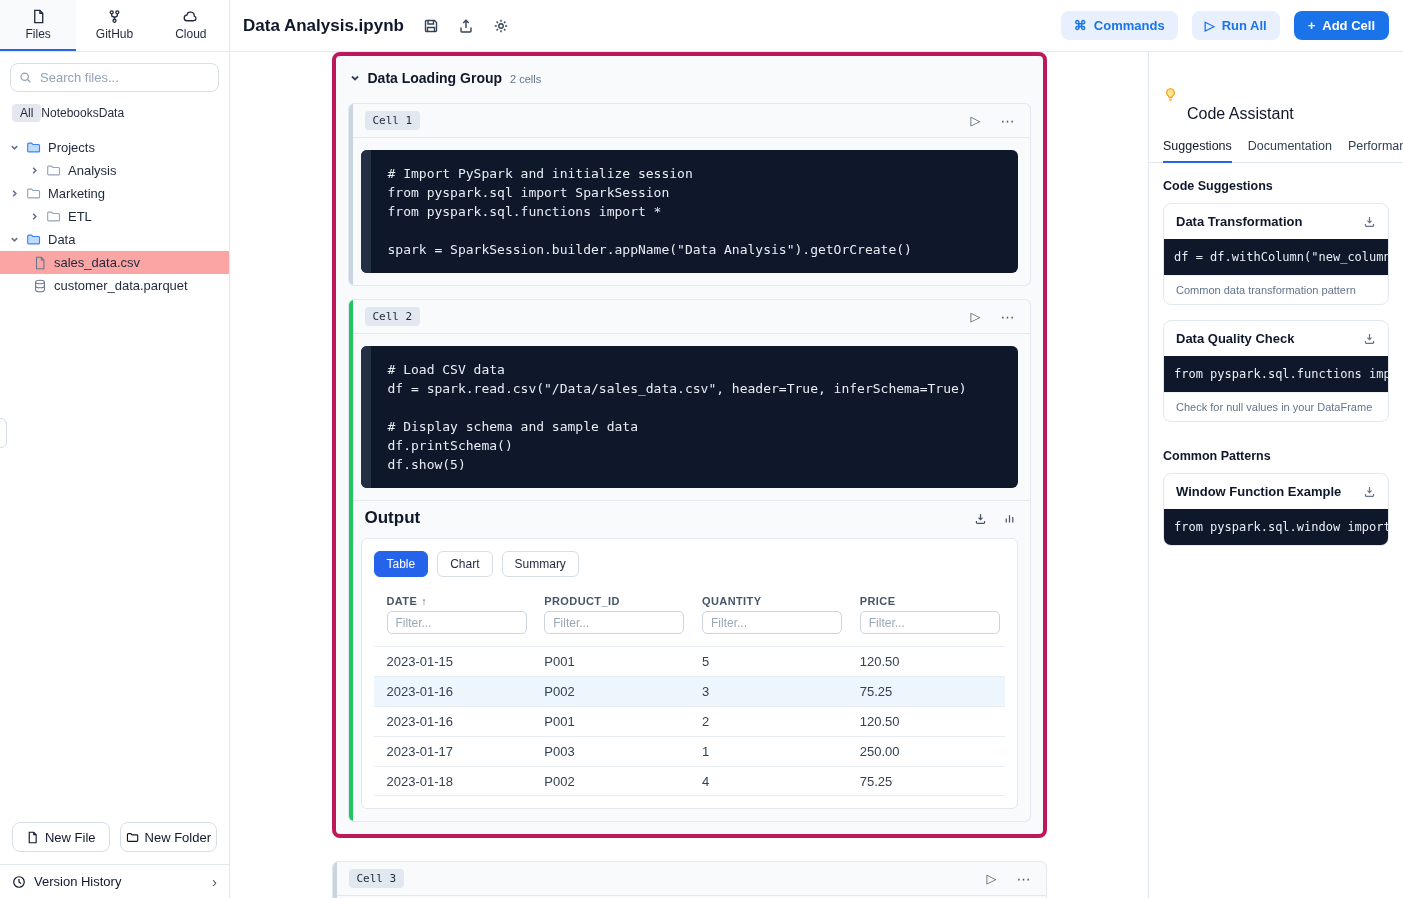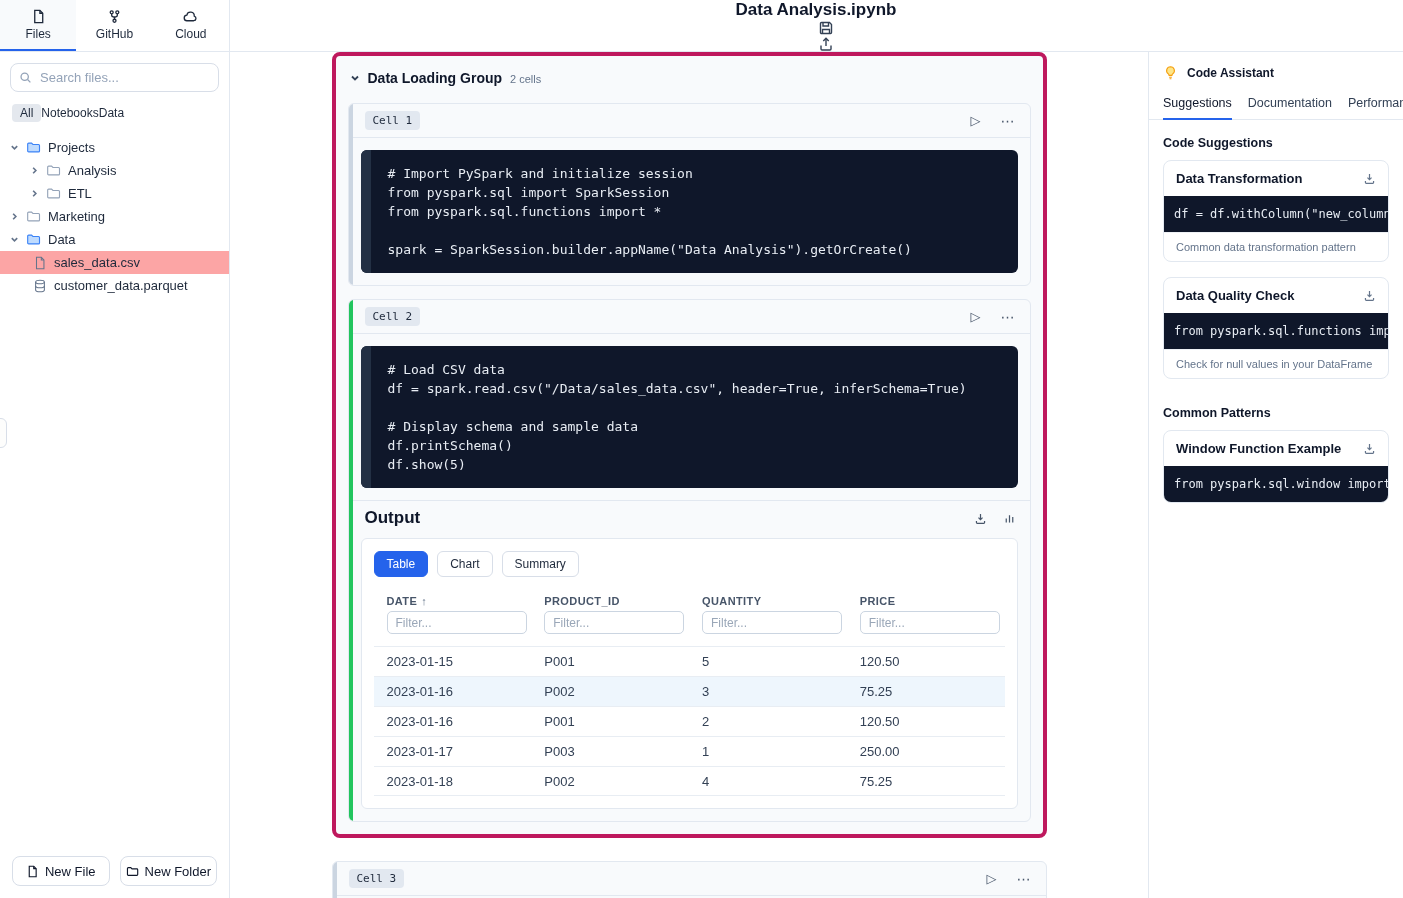--- a/index.html
+++ b/index.html
@@ -32,21 +32,21 @@
   .side-footer { flex:none; }
   .btn-row { display:flex; gap:10px; padding:10px 12px 12px; }
   .side-btn { flex:1; height:30px; border:1px solid #d8dee8; border-radius:8px; background:#fff; font-size:13px; color:#0f172a; display:flex; align-items:center; justify-content:center; gap:6px; cursor:pointer; font-family:"Liberation Sans",sans-serif; }
   .side-btn svg { width:13px; height:13px; stroke:#0f172a; fill:none; stroke-width:1.4; }
   .version-row { border-top:1px solid #e2e8f0; height:34px; display:flex; align-items:center; gap:8px; padding:0 12px; font-size:13px; font-weight:500; color:#0f172a; cursor:pointer; }
   .version-row svg { width:14px; height:14px; stroke:#0f172a; fill:none; stroke-width:1.4; }
   .version-row .chev-r { margin-left:auto; color:#475569; font-size:15px; }
   .edge-handle { position:absolute; left:-8px; top:418px; width:15px; height:30px; border:1px solid #d8dee8; border-radius:6px; background:#fdfdfc; z-index:5; }
 
   
-  .topbar { position:absolute; left:230px; top:0; width:1173px; height:52px; border-bottom:1px solid #e2e8f0; background:#fff; display:flex; align-items:center; padding:0 14px 0 13px;flex-direction:column; }
+  .topbar { position:absolute; left:230px; top:0; width:1173px; height:52px; border-bottom:1px solid #e2e8f0; background:#fff; display:flex; align-items:center; padding:0 14px 0 13px; }
   .nb-title { font-size:17px; font-weight:700; color:#0f172a; }
   .tbicon { margin-left:19px; display:flex; cursor:pointer; }
   .tbicon svg { width:16px; height:16px; stroke:#334155; fill:none; stroke-width:1.4; }
   .topbar-right { margin-left:auto; display:flex; align-items:center; gap:14px; }
   .btn-soft { border:none; background:#e8f0fe; color:#1a73e8; border-radius:8px; height:29px; padding:0 13px; font-size:13px; font-weight:600; display:flex; align-items:center; gap:7px; cursor:pointer; font-family:"Liberation Sans",sans-serif; }
   .btn-primary { border:none; background:#1a73e8; color:#fff; border-radius:8px; height:29px; padding:0 14px; font-size:13px; font-weight:600; display:flex; align-items:center; gap:7px; cursor:pointer; font-family:"Liberation Sans",sans-serif; }
   .btn-glyph { font-size:13px; }
 
   
   .content { position:absolute; left:230px; top:52px; width:918px; height:846px; overflow:hidden; background:#fff; }
@@ -90,21 +90,21 @@
   .trow:last-child { border-bottom:1px solid #e8edf3; }
   .trow.hl { background:#eef6fd; }
   .td { width:25%; padding-left:13px; }
 
   .standalone { width:715px; margin:23px auto 0; }
 
   
   .assistant { position:absolute; left:1148px; top:52px; width:255px; height:846px; border-left:1px solid #e2e8f0; background:#fff; }
   .as-header { display:flex; align-items:center; gap:9px; padding:13px 14px 10px; }
   .as-header svg { width:15px; height:15px; flex:none; }
-  .as-title { font-size:12px; font-weight:700; color:#0f172a; }
+  .as-title { font-size:16px; font-weight:400; color:#0f172a;margin-top:40px; }
   .as-tabs { display:flex; gap:16px; padding:0 14px; border-bottom:1px solid #e2e8f0; }
   .as-tab { font-size:12.5px; color:#334155; padding:6px 0 8px; cursor:pointer; border-bottom:2px solid transparent; margin-bottom:-1px; }
   .as-tab.active { color:#0f172a; border-bottom:2px solid #2563eb; }
   .as-body { padding:12px 14px; }
   .as-heading { font-size:12.5px; font-weight:700; color:#0f172a; margin:4px 0 10px; }
   .as-card { border:1px solid #e2e8f0; border-radius:8px; overflow:hidden; background:#fff; margin-bottom:15px; }
   .as-card-head { display:flex; align-items:center; justify-content:space-between; padding:10px 12px; }
   .as-card-title { font-size:13px; font-weight:600; color:#0f172a; }
   .as-card-head svg { width:13px; height:13px; stroke:#64748b; fill:none; stroke-width:1.5; cursor:pointer; flex:none; }
   .as-code { background:#0f172a; color:#e8edf4; font-family:"DejaVu Sans Mono",monospace; font-size:12px; padding:11px 10px; white-space:nowrap; overflow:hidden; }
@@ -168,37 +168,37 @@
       </div>
       <div class="tree-row lvl1">
         <svg class="chev" viewBox="0 0 10 10">
             <path d="M3.5 2 6.5 5 3.5 8"></path>
           </svg>
         <svg class="fold fold-closed" viewBox="0 0 16 16">
             <path d="M1.8 4.3a1 1 0 0 1 1-1h3.1l1.5 1.5h6a1 1 0 0 1 1 1v5.9a1 1 0 0 1-1 1H2.8a1 1 0 0 1-1-1z"></path>
           </svg>
         <span>Analysis</span>
       </div>
+      <div class="tree-row">
+        <svg class="chev" viewBox="0 0 10 10">
+            <path d="M3.5 2 6.5 5 3.5 8"></path>
+          </svg>
+        <svg class="fold fold-closed" viewBox="0 0 16 16">
+            <path d="M1.8 4.3a1 1 0 0 1 1-1h3.1l1.5 1.5h6a1 1 0 0 1 1 1v5.9a1 1 0 0 1-1 1H2.8a1 1 0 0 1-1-1z"></path>
+          </svg>
+        <span>Marketing</span>
+      </div>
       <div class="tree-row lvl1">
         <svg class="chev" viewBox="0 0 10 10">
             <path d="M3.5 2 6.5 5 3.5 8"></path>
           </svg>
         <svg class="fold fold-closed" viewBox="0 0 16 16">
             <path d="M1.8 4.3a1 1 0 0 1 1-1h3.1l1.5 1.5h6a1 1 0 0 1 1 1v5.9a1 1 0 0 1-1 1H2.8a1 1 0 0 1-1-1z"></path>
           </svg>
         <span>ETL</span>
-      </div>
-      <div class="tree-row">
-        <svg class="chev" viewBox="0 0 10 10">
-            <path d="M3.5 2 6.5 5 3.5 8"></path>
-          </svg>
-        <svg class="fold fold-closed" viewBox="0 0 16 16">
-            <path d="M1.8 4.3a1 1 0 0 1 1-1h3.1l1.5 1.5h6a1 1 0 0 1 1 1v5.9a1 1 0 0 1-1 1H2.8a1 1 0 0 1-1-1z"></path>
-          </svg>
-        <span>Marketing</span>
       </div>
       <div class="tree-row">
         <svg class="chev" viewBox="0 0 10 10">
             <path d="M2 3.5 5 6.5 8 3.5"></path>
           </svg>
         <svg class="fold fold-open" viewBox="0 0 16 16">
             <path d="M1.8 4.3a1 1 0 0 1 1-1h3.1l1.5 1.5h6a1 1 0 0 1 1 1v5.9a1 1 0 0 1-1 1H2.8a1 1 0 0 1-1-1z"></path>
           </svg>
         <span>Data</span>
       </div>
@@ -227,20 +227,28 @@
               <path d="M9.5 1.5v3h3"></path>
             </svg>
           <span>New File</span>
         </button>
         <button class="side-btn">
           <svg viewBox="0 0 16 16">
               <path d="M1.8 4.3a1 1 0 0 1 1-1h3.1l1.5 1.5h6a1 1 0 0 1 1 1v5.9a1 1 0 0 1-1 1H2.8a1 1 0 0 1-1-1z"></path>
             </svg>
           <span>New Folder</span>
         </button>
+      </div>
+      <div class="version-row">
+        <svg viewBox="0 0 16 16">
+            <circle cx="8" cy="8" r="6"></circle>
+            <path d="M8 4.5V8l2.3 1.6"></path>
+          </svg>
+        <span>Version History</span>
+        <span class="chev-r">›</span>
       </div>
     </div>
   </aside>
 
   <div class="edge-handle"></div>
 
   <header class="topbar">
     <h1 class="nb-title">Data Analysis.ipynb</h1>
     <span class="tbicon">
       <svg viewBox="0 0 16 16">

